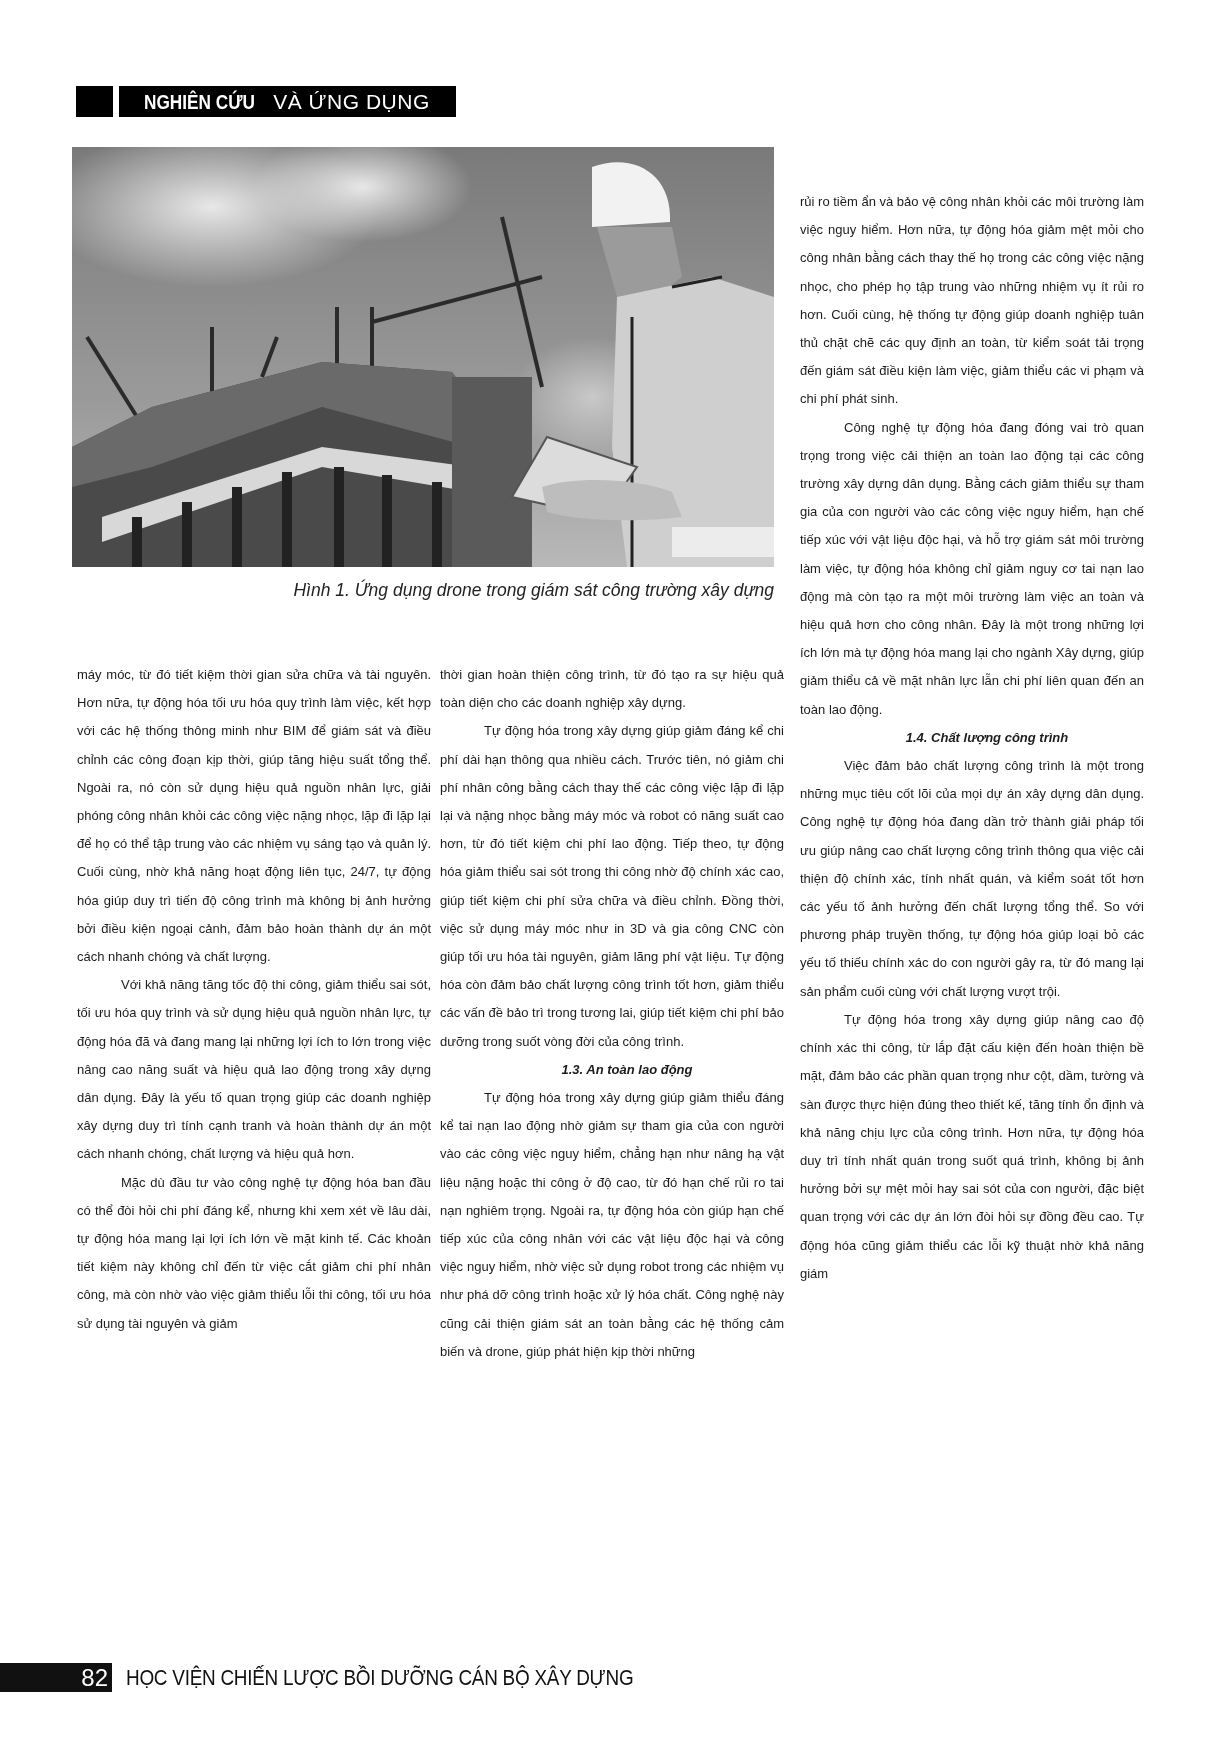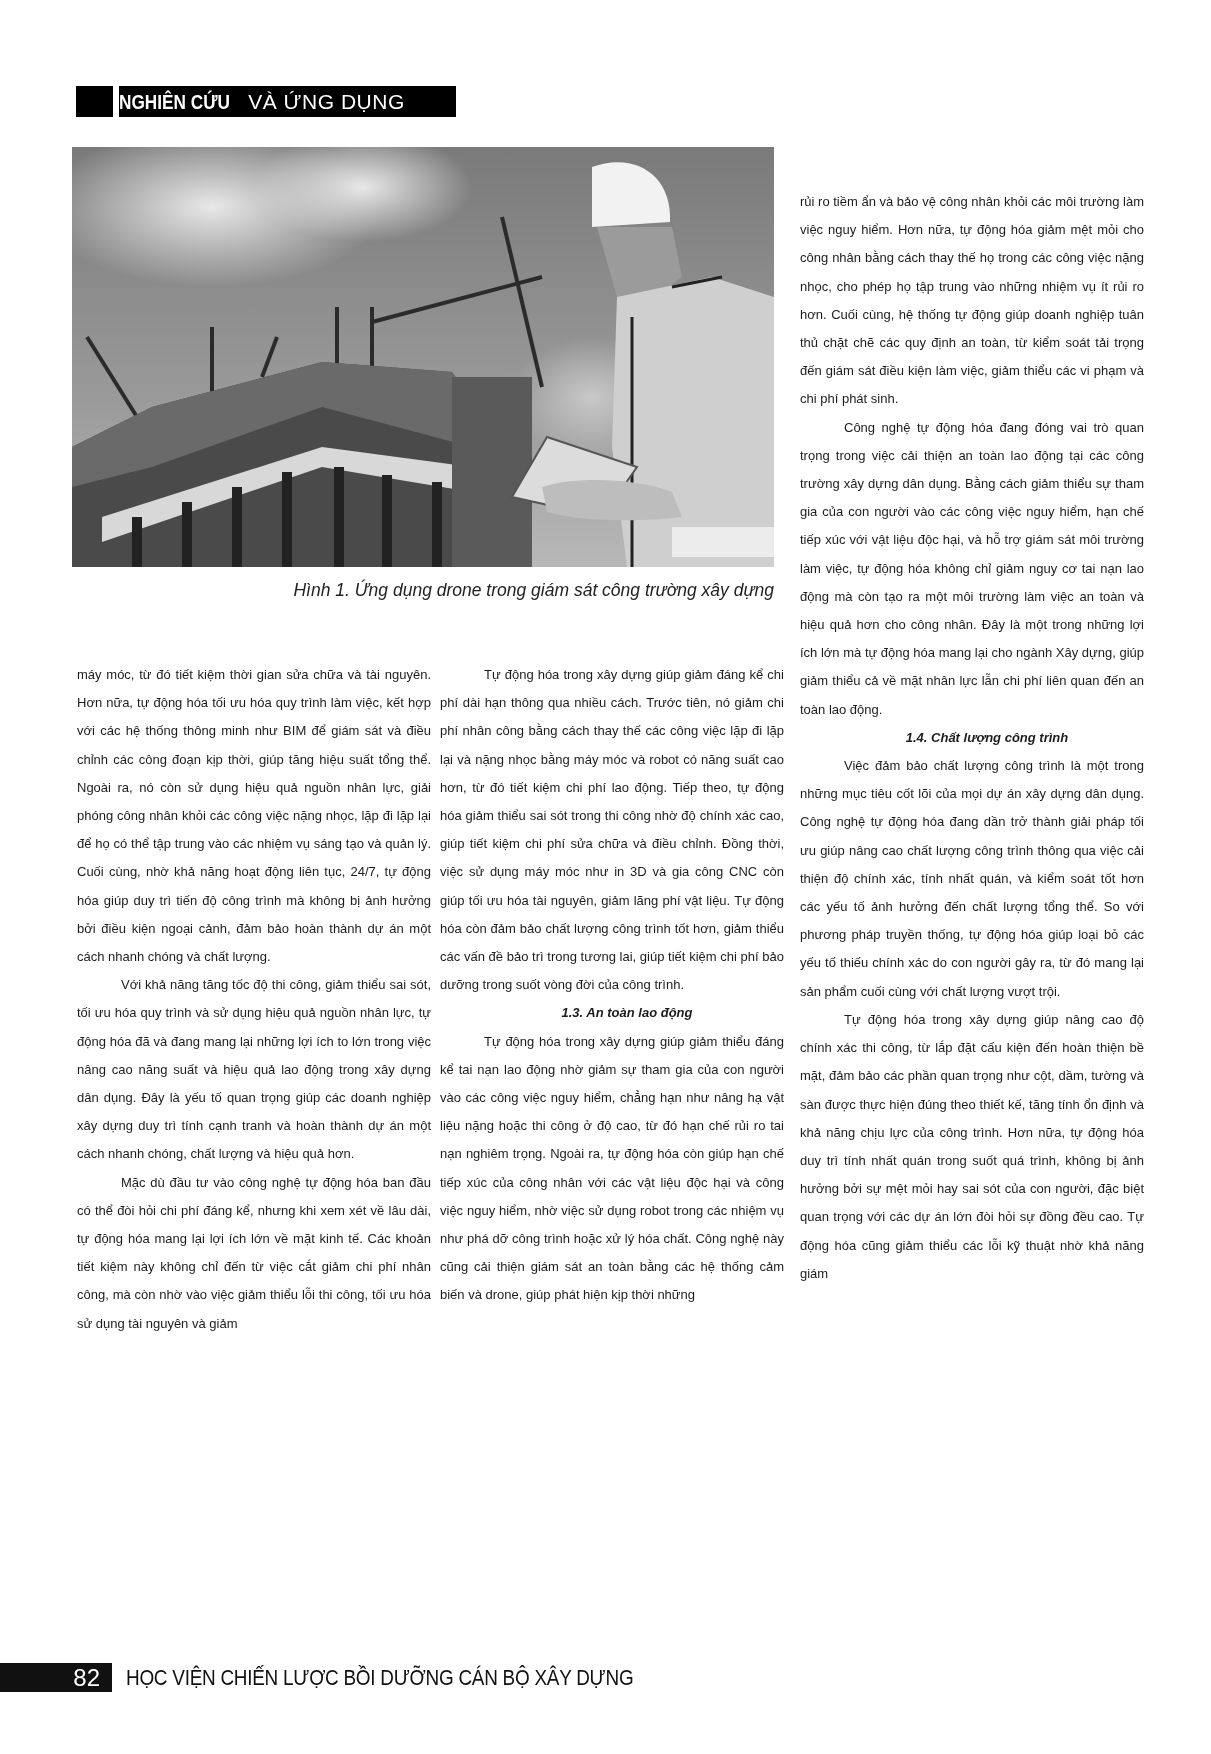--- a/index.html
+++ b/index.html
@@ -1,40 +1,40 @@
 <!DOCTYPE html>
 <html><head>
 <meta charset="utf-8">
 <style>
   html, body { margin:0; padding:0; }
   body { width:1211px; height:1754px; background:#ffffff; position:relative; overflow:hidden;
          font-family:"Liberation Sans", "DejaVu Sans", sans-serif; color:#1a1a1a; }
   .hdr-square { position:absolute; left:76px; top:86px; width:37px; height:31px; background:#000; }
   .hdr-bar { position:absolute; left:119px; top:86px; width:337px; height:31px; background:#000;
-             color:#fff; display:flex; align-items:center; box-sizing:border-box;
+             color:#fff; display:flex; align-items:center; padding-left:25px; box-sizing:border-box;
              font-size:21px; white-space:nowrap; }
   .hdr-bold { font-weight:bold; letter-spacing:0px; transform:scaleX(0.82); transform-origin:left center; display:inline-block; margin-right:-22px; }
   .hdr-light { font-weight:normal; letter-spacing:0.5px; margin-left:16px; }
 
   .photo { position:absolute; left:72px; top:147px; width:702px; height:420px; overflow:hidden; background:#8d8d8d; }
   .photo svg { display:block; width:100%; height:100%; }
 
   .caption { position:absolute; left:72px; top:580px; width:702px; text-align:right; font-style:italic;
              font-size:17.5px; color:#222; }
 
   .col { position:absolute; font-size:13px; line-height:28.2px; text-align:justify; color:#1c1c1c;margin-top:35px; }
   .col p { margin:0; }
   .col .ind { text-indent:44px; }
   .col .sub { font-weight:bold; font-style:italic; text-indent:30px; text-align:center; }
   .col1 { left:77px; top:626px; width:354px; }
   .col2 { left:440px; top:626px; width:344px; }
   .col3 { left:800px; top:153px; width:344px; }
 
   .ftr-block { position:absolute; left:0; top:1663px; width:112px; height:29px; background:#111; color:#fff;
-               font-size:24px; text-align:right; padding-right:12px; box-sizing:border-box; line-height:29px; }
+               font-size:24px; text-align:right; padding-right:4px; box-sizing:border-box; line-height:29px; }
   .ftr-text { position:absolute; left:126px; top:1663px; font-size:22px; line-height:29px; color:#111; white-space:nowrap;
               transform:scaleX(0.86); transform-origin:left center; letter-spacing:-0.3px; }
 </style>
 </head>
 <body>
 
 <div class="hdr-square"></div>
 <div class="hdr-bar">
   <span class="hdr-bold">NGHIÊN CỨU</span>
   <span class="hdr-light">VÀ ỨNG DỤNG</span>
@@ -97,20 +97,21 @@
 </div>
 <div class="caption">Hình 1. Ứng dụng drone trong giám sát công trường xây dựng</div>
 
 <div class="col col1">
   <p>máy móc, từ đó tiết kiệm thời gian sửa chữa và tài nguyên. Hơn nữa, tự động hóa tối ưu hóa quy trình làm việc, kết hợp với các hệ thống thông minh như BIM để giám sát và điều chỉnh các công đoạn kịp thời, giúp tăng hiệu suất tổng thể. Ngoài ra, nó còn sử dụng hiệu quả nguồn nhân lực, giải phóng công nhân khỏi các công việc nặng nhọc, lặp đi lặp lại để họ có thể tập trung vào các nhiệm vụ sáng tạo và quản lý. Cuối cùng, nhờ khả năng hoạt động liên tục, 24/7, tự động hóa giúp duy trì tiến độ công trình mà không bị ảnh hưởng bởi điều kiện ngoại cảnh, đảm bảo hoàn thành dự án một cách nhanh chóng và chất lượng.</p>
   <p class="ind">Với khả năng tăng tốc độ thi công, giảm thiểu sai sót, tối ưu hóa quy trình và sử dụng hiệu quả nguồn nhân lực, tự động hóa đã và đang mang lại những lợi ích to lớn trong việc nâng cao năng suất và hiệu quả lao động trong xây dựng dân dụng. Đây là yếu tố quan trọng giúp các doanh nghiệp xây dựng duy trì tính cạnh tranh và hoàn thành dự án một cách nhanh chóng, chất lượng và hiệu quả hơn.</p>
   <p class="ind">Mặc dù đầu tư vào công nghệ tự động hóa ban đầu có thể đòi hỏi chi phí đáng kể, nhưng khi xem xét về lâu dài, tự động hóa mang lại lợi ích lớn về mặt kinh tế. Các khoản tiết kiệm này không chỉ đến từ việc cắt giảm chi phí nhân công, mà còn nhờ vào việc giảm thiểu lỗi thi công, tối ưu hóa sử dụng tài nguyên và giảm</p>
 </div>
 
 <div class="col col2">
+  <p>thời gian hoàn thiện công trình, từ đó tạo ra sự hiệu quả toàn diện cho các doanh nghiệp xây dựng.</p>
   <p class="ind">Tự động hóa trong xây dựng giúp giảm đáng kể chi phí dài hạn thông qua nhiều cách. Trước tiên, nó giảm chi phí nhân công bằng cách thay thế các công việc lặp đi lặp lại và nặng nhọc bằng máy móc và robot có năng suất cao hơn, từ đó tiết kiệm chi phí lao động. Tiếp theo, tự động hóa giảm thiểu sai sót trong thi công nhờ độ chính xác cao, giúp tiết kiệm chi phí sửa chữa và điều chỉnh. Đồng thời, việc sử dụng máy móc như in 3D và gia công CNC còn giúp tối ưu hóa tài nguyên, giảm lãng phí vật liệu. Tự động hóa còn đảm bảo chất lượng công trình tốt hơn, giảm thiểu các vấn đề bảo trì trong tương lai, giúp tiết kiệm chi phí bảo dưỡng trong suốt vòng đời của công trình.</p>
   <p class="sub">1.3. An toàn lao động</p>
   <p class="ind">Tự động hóa trong xây dựng giúp giảm thiểu đáng kể tai nạn lao động nhờ giảm sự tham gia của con người vào các công việc nguy hiểm, chẳng hạn như nâng hạ vật liệu nặng hoặc thi công ở độ cao, từ đó hạn chế rủi ro tai nạn nghiêm trọng. Ngoài ra, tự động hóa còn giúp hạn chế tiếp xúc của công nhân với các vật liệu độc hại và công việc nguy hiểm, nhờ việc sử dụng robot trong các nhiệm vụ như phá dỡ công trình hoặc xử lý hóa chất. Công nghệ này cũng cải thiện giám sát an toàn bằng các hệ thống cảm biến và drone, giúp phát hiện kịp thời những</p>
 </div>
 
 <div class="col col3">
   <p>rủi ro tiềm ẩn và bảo vệ công nhân khỏi các môi trường làm việc nguy hiểm. Hơn nữa, tự động hóa giảm mệt mỏi cho công nhân bằng cách thay thế họ trong các công việc nặng nhọc, cho phép họ tập trung vào những nhiệm vụ ít rủi ro hơn. Cuối cùng, hệ thống tự động giúp doanh nghiệp tuân thủ chặt chẽ các quy định an toàn, từ kiểm soát tải trọng đến giám sát điều kiện làm việc, giảm thiểu các vi phạm và chi phí phát sinh.</p>
   <p class="ind">Công nghệ tự động hóa đang đóng vai trò quan trọng trong việc cải thiện an toàn lao động tại các công trường xây dựng dân dụng. Bằng cách giảm thiểu sự tham gia của con người vào các công việc nguy hiểm, hạn chế tiếp xúc với vật liệu độc hại, và hỗ trợ giám sát môi trường làm việc, tự động hóa không chỉ giảm nguy cơ tai nạn lao động mà còn tạo ra một môi trường làm việc an toàn và hiệu quả hơn cho công nhân. Đây là một trong những lợi ích lớn mà tự động hóa mang lại cho ngành Xây dựng, giúp giảm thiểu cả về mặt nhân lực lẫn chi phí liên quan đến an toàn lao động.</p>
   <p class="sub">1.4. Chất lượng công trình</p>
   <p class="ind">Việc đảm bảo chất lượng công trình là một trong những mục tiêu cốt lõi của mọi dự án xây dựng dân dụng. Công nghệ tự động hóa đang dần trở thành giải pháp tối ưu giúp nâng cao chất lượng công trình thông qua việc cải thiện độ chính xác, tính nhất quán, và kiểm soát tốt hơn các yếu tố ảnh hưởng đến chất lượng tổng thể. So với phương pháp truyền thống, tự động hóa giúp loại bỏ các yếu tố thiếu chính xác do con người gây ra, từ đó mang lại sản phẩm cuối cùng với chất lượng vượt trội.</p>

